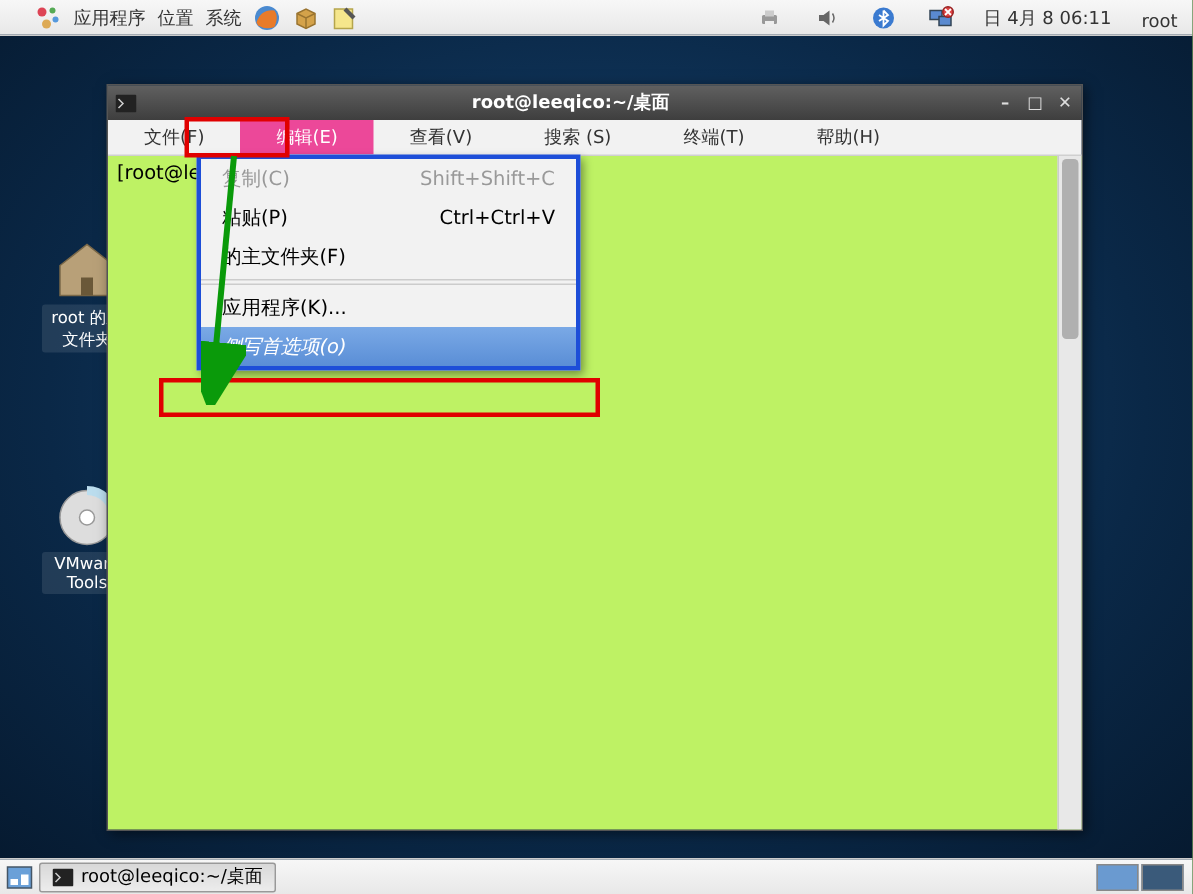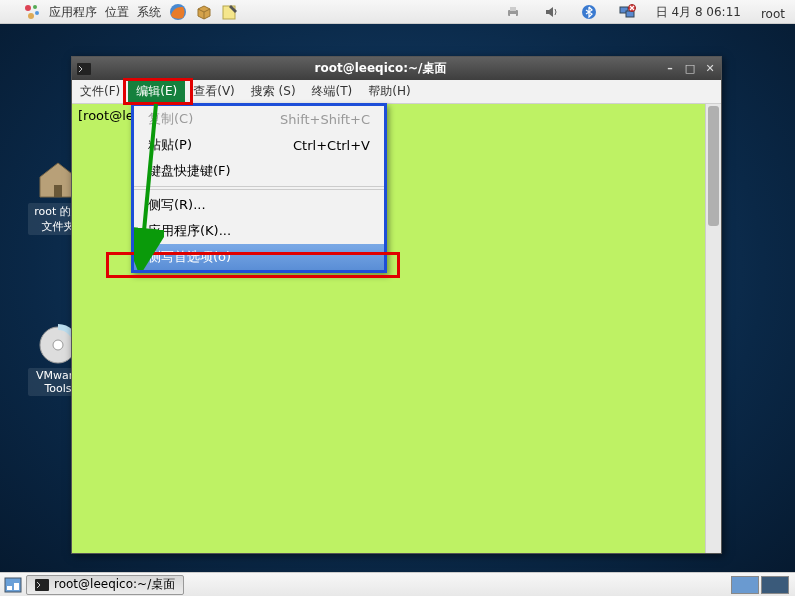--- a/index.html
+++ b/index.html
@@ -20,32 +20,32 @@
 
 
 .terminal-window { position: absolute; left: 71px; top: 56px; width: 651px; height: 498px; border: 1px solid #555; box-shadow: 2px 2px 8px rgba(0,0,0,0.5); }
 .titlebar { height: 23px; background: linear-gradient(#606060, #3e3e3e); display: flex; align-items: center; color: #fff; font-size: 12px; font-weight: bold; padding: 0 4px; }
 .titlebar .title-icon { width: 16px; height: 16px; margin-right: 6px; display:inline-flex; align-items:center; justify-content:center; }
 .titlebar .title-text { flex: 1; text-align: center; }
 .titlebar .win-controls { display: flex; gap: 6px; }
 .titlebar .win-btn { width: 14px; height: 14px; display:inline-flex; align-items:center; justify-content:center; color:#ddd; cursor:pointer; font-size:11px; }
 
 .menubar { height: 24px; background: #f2f2f2; border-bottom: 1px solid #d0d0d0; display: flex; align-items: stretch; font-size: 12px; color: #333; }
-.menubar-item { padding: 4px 8px; display:flex; align-items:center; cursor: pointer; }
-.menubar-item.active { background: #15803d; color: #fff; }
+.menubar-item { padding: 4px 24px; display:flex; align-items:center; cursor: pointer; }
+.menubar-item.active { background: #ec4899; color: #fff; }
 
 .terminal-body { position: relative; height: calc(100% - 47px); background: #bef264; color: #000; font-family: "DejaVu Sans Mono", monospace; font-size: 13px; padding: 4px 6px; }
 .terminal-scrollbar { position: absolute; right: 0; top: 0; bottom: 0; width: 16px; background: #e8e8e8; border-left: 1px solid #ccc; }
 .terminal-scrollbar .thumb { position: absolute; left: 2px; right: 2px; top: 2px; height: 120px; background: #b0b0b0; border-radius: 3px; }
 
 
 .dropdown { position: absolute; left: 131px; top: 103px; width: 256px; background: #f2f2f2; border: 3px solid #1d4ed8; box-shadow: 2px 3px 6px rgba(0,0,0,0.4); font-size: 13px; }
 .dropdown-item { padding: 4px 14px; display: flex; justify-content: space-between; align-items: center; cursor: pointer; color: #000; }
 .dropdown-item.disabled { color: #999; cursor: default; }
-.dropdown-item.highlighted { background: linear-gradient(#7aa9e6, #5a8ed6); color: #fff; }
+.dropdown-item.highlighted { background: linear-gradient(#7aa9e6, #5a8ed6); color: #fff; font-style: italic; }
 .dropdown-sep { height: 1px; background: #ccc; margin: 2px 0; }
 
 
 .red-box { position: absolute; border: 3px solid #e00000; pointer-events: none; }
 .red-box-1 { left: 123px; top: 78px; width: 70px; height: 27px; }
 .red-box-2 { left: 106px; top: 252px; width: 294px; height: 26px; }
 
 
 .green-arrow { position: absolute; left: 134px; top: 100px; pointer-events: none; }
 
@@ -183,29 +183,25 @@
 <div class="dropdown">
   <div class="dropdown-item disabled">
     <span>复制(C)</span>
       <span>Shift+Shift+C</span>
   </div>
   <div class="dropdown-item">
     <span>粘贴(P)</span>
       <span>Ctrl+Ctrl+V</span>
   </div>
   <div class="dropdown-item">
-    <span>键盘快捷键(F)</span>
+    <span>的主文件夹(F)</span>
       <span></span>
   </div>
   <div class="dropdown-sep"></div>
   <div class="dropdown-sep"></div>
-  <div class="dropdown-item">
-    <span>侧写(R)...</span>
-      <span></span>
-  </div>
   <div class="dropdown-item">
     <span>应用程序(K)...</span>
       <span></span>
   </div>
   <div class="dropdown-item highlighted">
     <span>侧写首选项(o)</span>
       <span></span>
   </div>
 </div>
 

